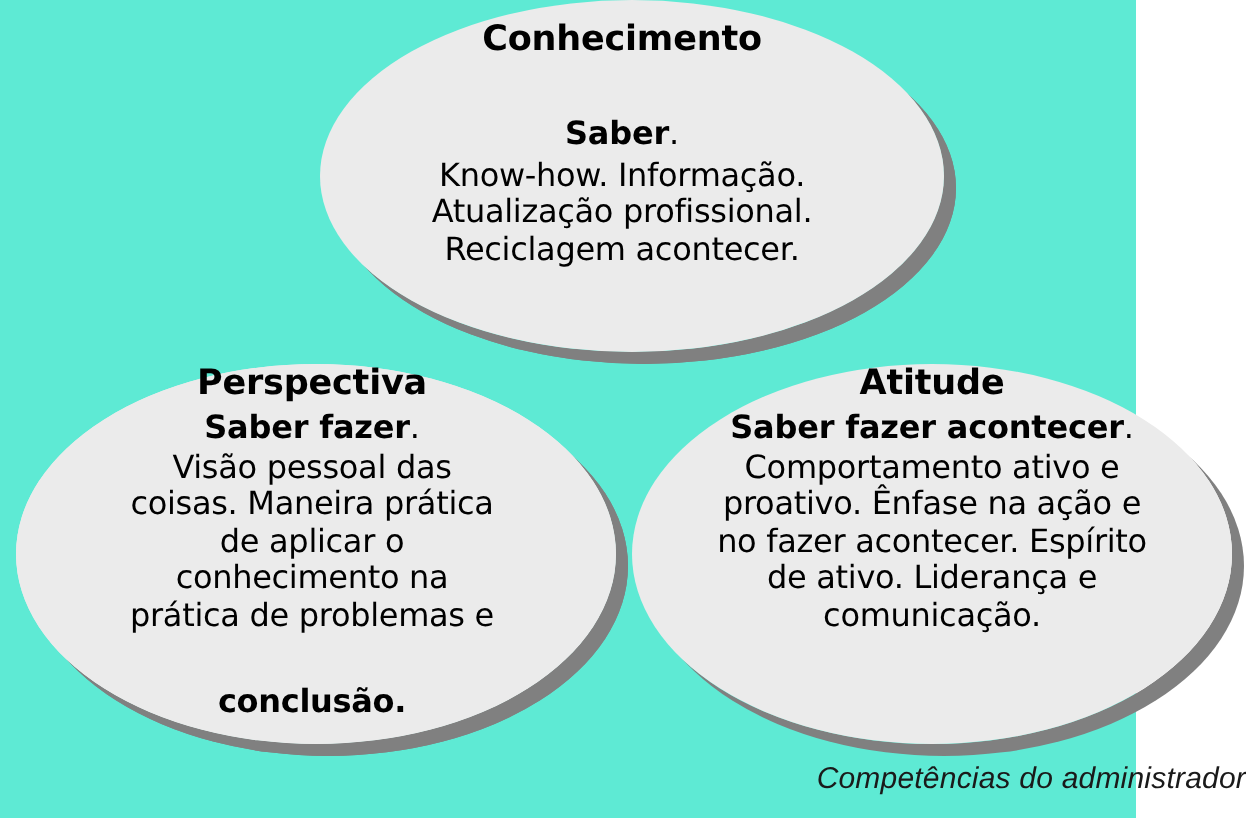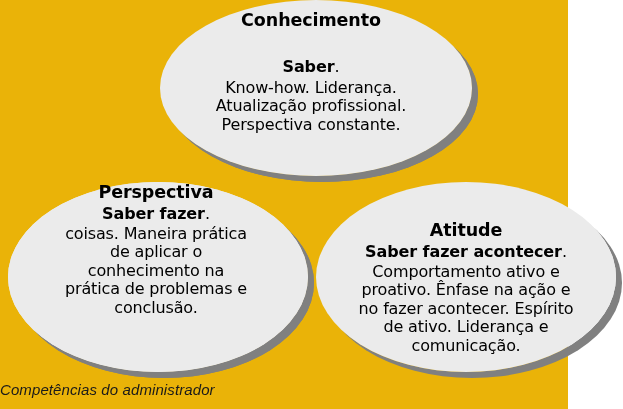--- a/index.html
+++ b/index.html
@@ -12,21 +12,21 @@
     height: 409px;
     overflow: hidden;
     font-family: "DejaVu Sans", "Liberation Sans", sans-serif;
     color: #000000;
   }
 
   #diagram {
     position: relative;
     width: 568px;
     height: 409px;
-    background: #eab308;
+    background: #5eead4;
   }
 
   
   #venn-svg {
     position: absolute;
     left: 0;
     top: 0;
     width: 623px;
     height: 409px;
     display: block;
@@ -72,39 +72,39 @@
 
   
   #text-perspectiva {
     left: 8px;
     top: 182px;
     width: 296px;
   }
   #text-perspectiva .lobe-title { margin-bottom: 3px; }
   #text-perspectiva .lobe-lead { margin-bottom: 1px; }
   #text-perspectiva .lobe-body { padding: 0 44px; }
-  #text-perspectiva .concl { font-weight: normal; }
+  #text-perspectiva .concl { font-weight: bold; margin-top: 24px; }
 
   
   #text-atitude {
     left: 318px;
     top: 182px;
     width: 296px;
   }
-  #text-atitude .lobe-title { margin-bottom: 3px; margin-top: 38px; }
+  #text-atitude .lobe-title { margin-bottom: 3px; }
   #text-atitude .lobe-lead { margin-bottom: 1px; }
   #text-atitude .lobe-body { padding: 0 12px; }
 
   
   #caption {
     position: absolute;
     left: 0;
     top: 381px;
     width: 623px;
-    text-align: left;
+    text-align: right;
     font-family: "Liberation Sans", sans-serif;
     font-style: italic;
     font-size: 15px;
     color: #1a1a1a;
     letter-spacing: 0.1px;
   }
 </style>
 </head>
 <body>
 
@@ -137,28 +137,29 @@
     <ellipse cx="164" cy="283" rx="150" ry="95" fill="#808080" clip-path="url(#clip-left)"></ellipse>
     <ellipse cx="158" cy="277" rx="150" ry="95" fill="#ebebeb"></ellipse>
 
     <ellipse cx="322" cy="94" rx="156" ry="88" fill="#808080" clip-path="url(#clip-top)"></ellipse>
     <ellipse cx="316" cy="88" rx="156" ry="88" fill="#ebebeb"></ellipse>
   </svg>
 
   <div class="lobe-text" id="text-conhecimento">
     <div class="lobe-title">Conhecimento</div>
     <div class="lobe-lead"><span>Saber</span><span class="pt">.</span></div>
-    <div class="lobe-body">Know-how. Liderança.</div>
+    <div class="lobe-body">Know-how. Informação.</div>
     <div class="lobe-body">Atualização profissional.</div>
-    <div class="lobe-body">Perspectiva constante.</div>
+    <div class="lobe-body">Reciclagem acontecer.</div>
   </div>
 
   <div class="lobe-text" id="text-perspectiva">
     <div class="lobe-title">Perspectiva</div>
     <div class="lobe-lead"><span>Saber fazer</span><span class="pt">.</span></div>
+    <div class="lobe-body">Visão pessoal das</div>
     <div class="lobe-body">coisas. Maneira prática</div>
     <div class="lobe-body">de aplicar o</div>
     <div class="lobe-body">conhecimento na</div>
     <div class="lobe-body">prática de problemas e</div>
     <div class="lobe-body concl">conclusão.</div>
   </div>
 
   <div class="lobe-text" id="text-atitude">
     <div class="lobe-title">Atitude</div>
     <div class="lobe-lead"><span>Saber fazer acontecer</span><span class="pt">.</span></div>

